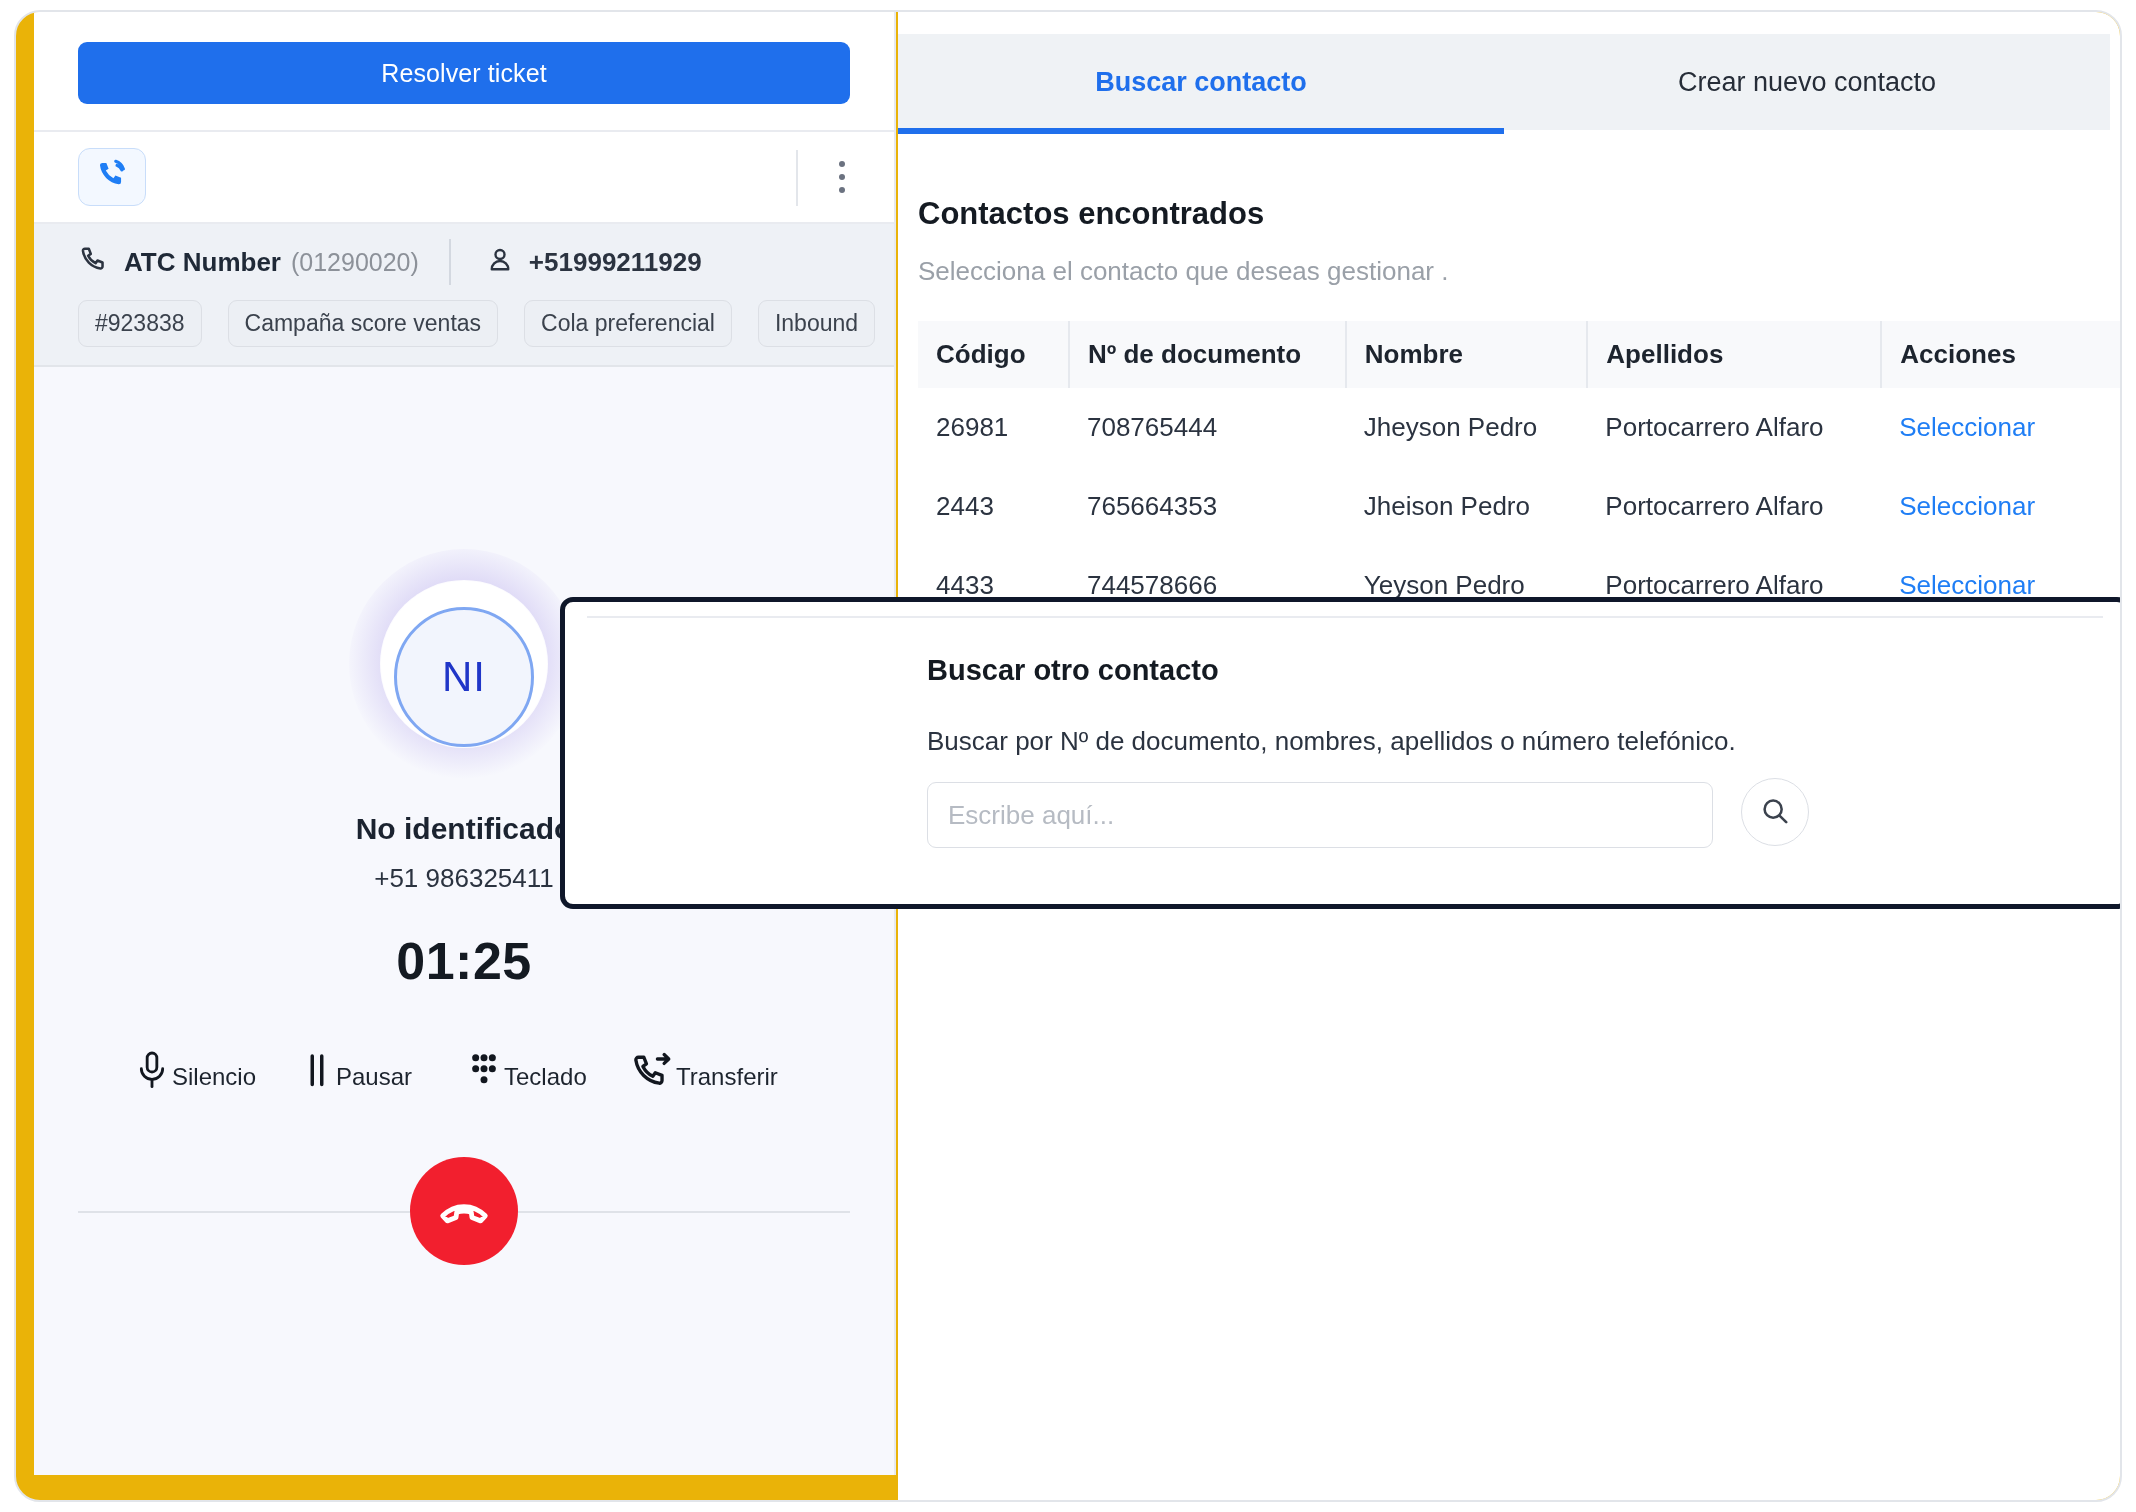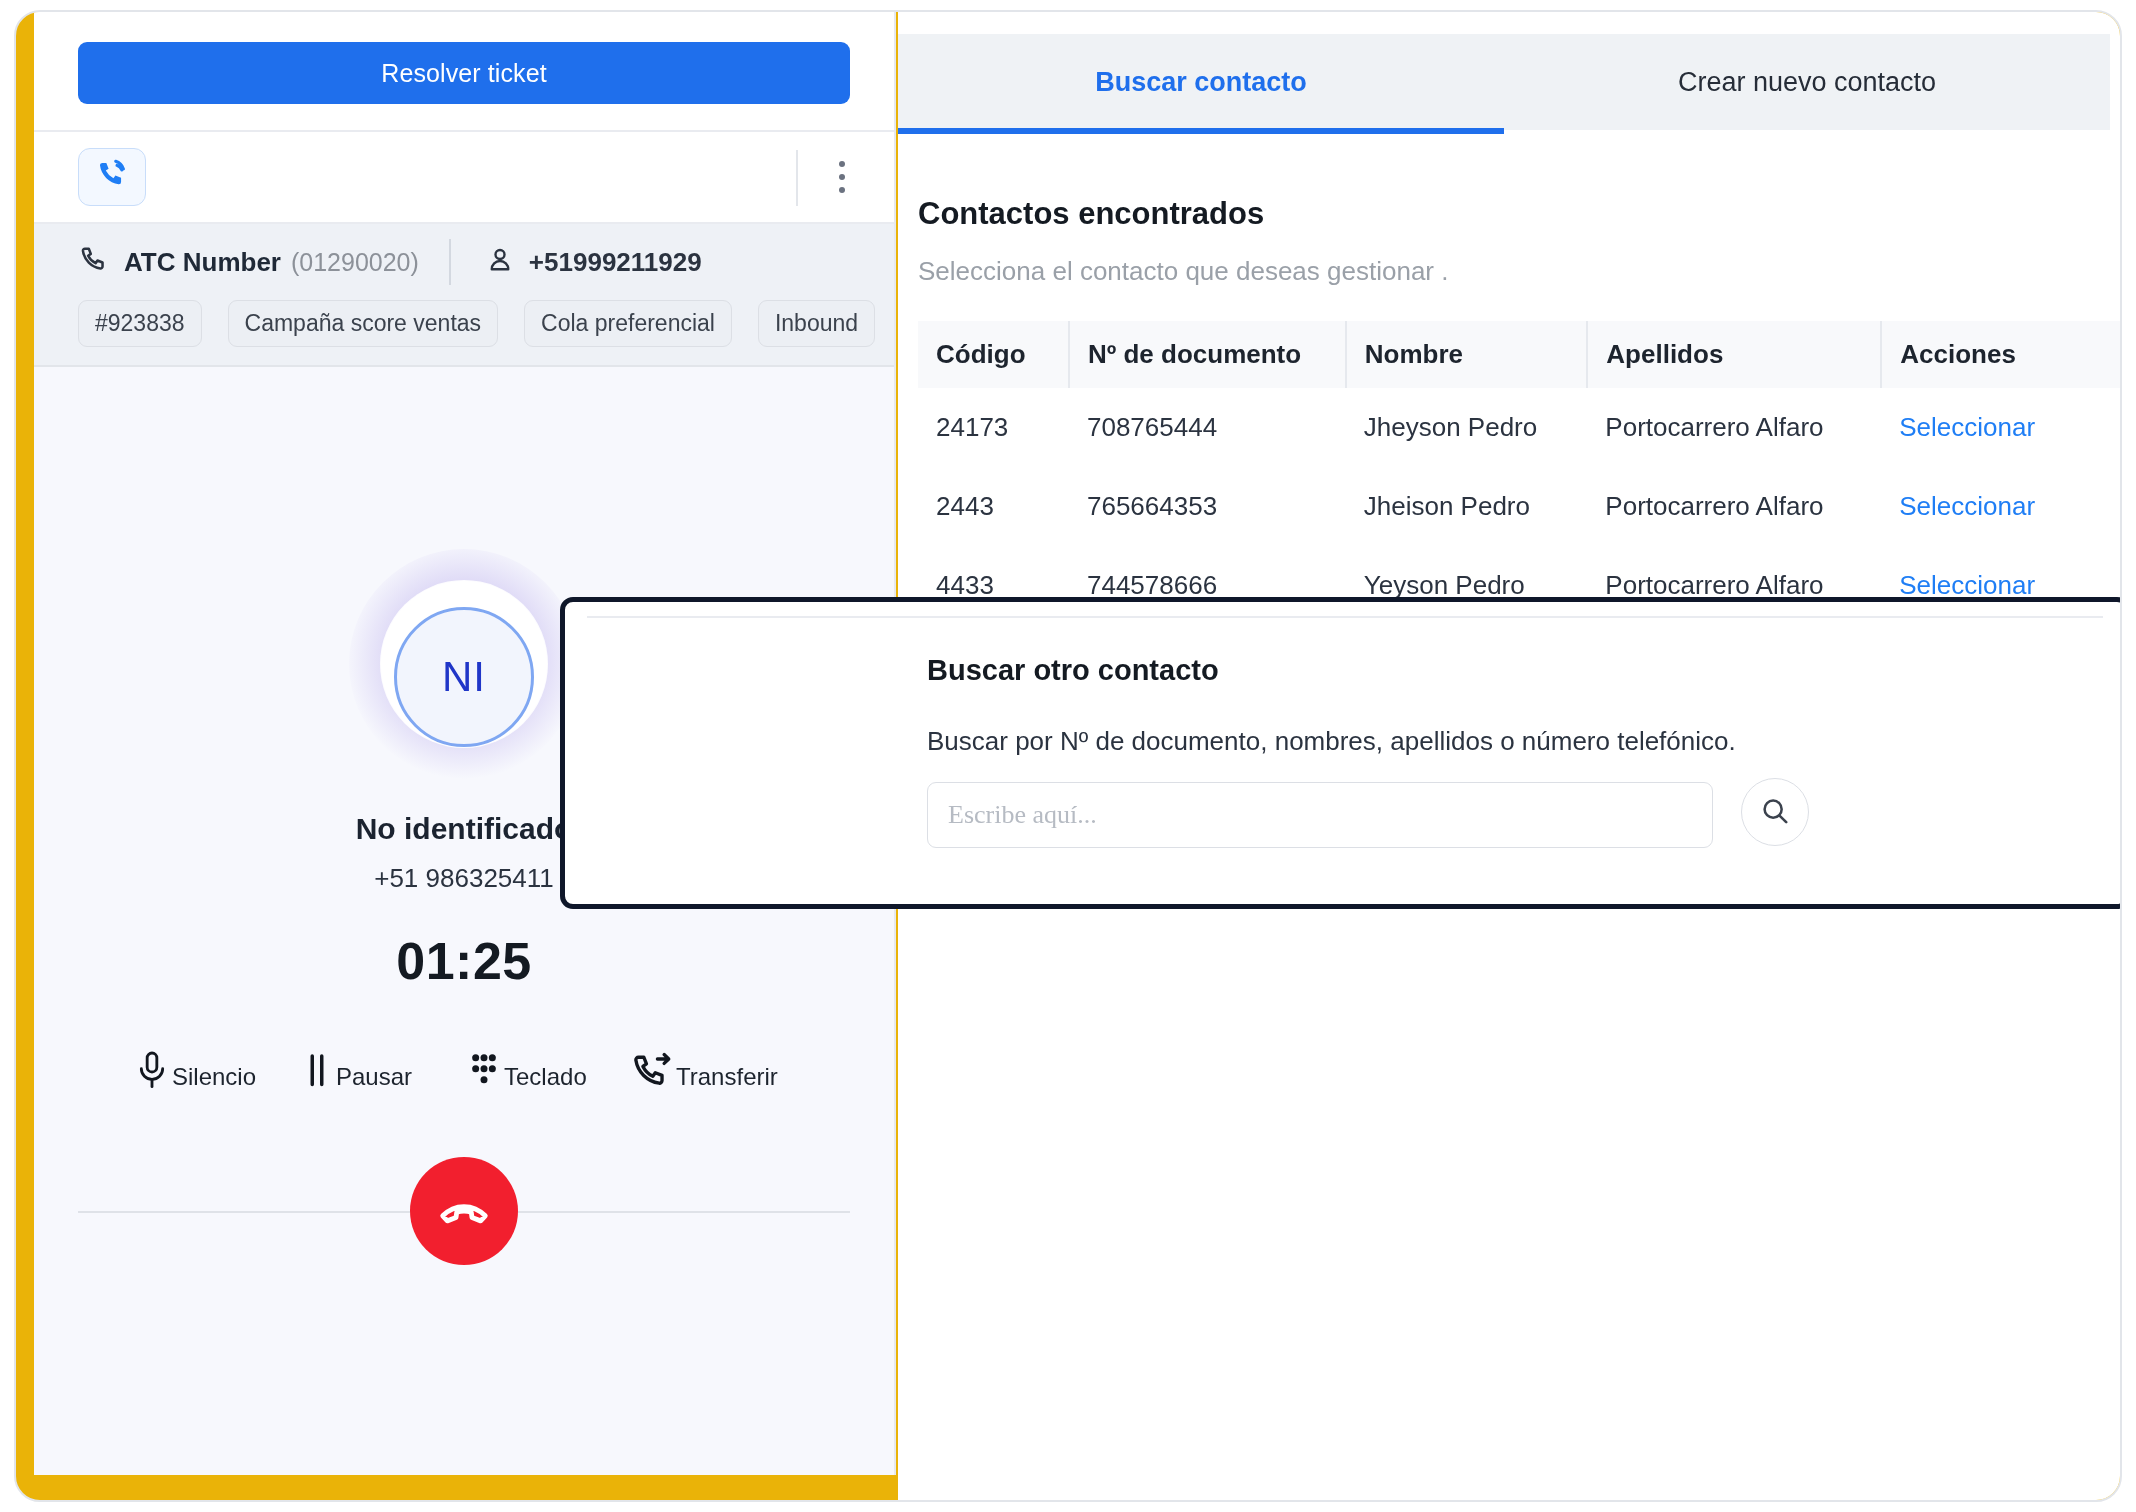--- a/index.html
+++ b/index.html
@@ -218,21 +218,21 @@
   }
   .sh-rule { position: absolute; left: 22px; right: 22px; top: 14px; height: 2px; background: #e9ebf0; }
   .sh-title { position: absolute; left: 362px; top: 52px; font-size: 29px; font-weight: bold; color: #141a22; }
   .sh-hint { position: absolute; left: 362px; top: 124px; font-size: 26px; color: #2b3340; }
   .sh-input {
     position: absolute; left: 362px; top: 180px;
     width: 786px; height: 66px;
     border: 1.5px solid #dcdfe5; border-radius: 9px;
     background: #fff; padding: 0 20px;
     font-size: 26px; color: #2b3340;
-    font-family: Liberation Serif, serif;
+    font-family: Liberation Sans, sans-serif;
     outline: none;
   }
   .sh-input::placeholder { color: #b6bbc3; }
   .sh-searchbtn {
     position: absolute; left: 1176px; top: 176px;
     width: 68px; height: 68px; border-radius: 50%;
     border: 1.5px solid #dcdfe5; background: #fff;
     display: flex; align-items: center; justify-content: center;
     cursor: pointer;
   }
@@ -379,21 +379,21 @@
           <tr>
             <th class="col-codigo">Código</th>
             <th class="col-doc">Nº de documento</th>
             <th class="col-nombre">Nombre</th>
             <th class="col-apellidos">Apellidos</th>
             <th class="col-acciones">Acciones</th>
           </tr>
         </thead>
         <tbody>
           <tr>
-            <td>24173</td>
+            <td>26981</td>
             <td>708765444</td>
             <td>Jheyson Pedro</td>
             <td>Portocarrero Alfaro</td>
             <td class="sel">
               <a>Seleccionar</a>
             </td>
           </tr>
           <tr>
             <td>2443</td>
             <td>765664353</td>

